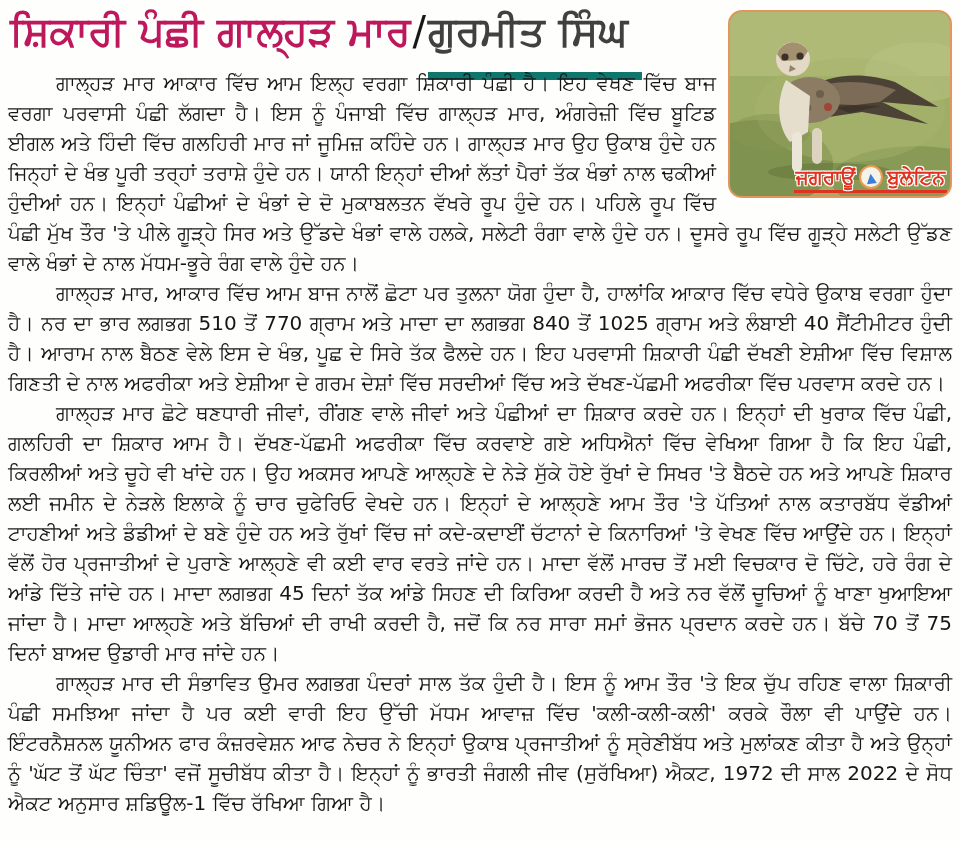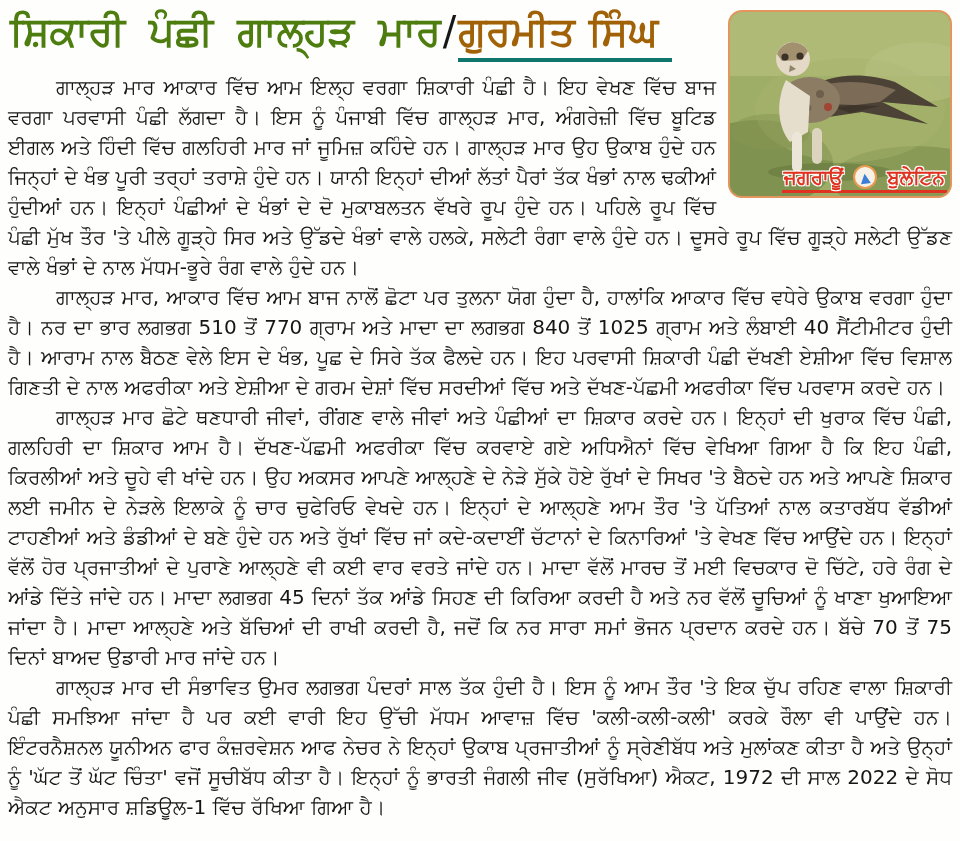--- a/index.html
+++ b/index.html
@@ -21,21 +21,21 @@
     border:2px solid #e2955c;
     border-radius:14px;
     position:relative;
     overflow:hidden;
     background:#9fae66;
   }
   .photo-box svg{display:block;width:100%;height:100%;}
   .watermark{
     position:absolute;
     right:3px;bottom:3px;
-    display:flex;align-items:center;gap:10px;
+    display:flex;align-items:center;gap:4px;
     font-weight:bold;
     font-size:20px;
     color:#e03220;
     border-bottom:3px solid #e03220;
     padding:0 2px 1px 2px;
     text-shadow:
       -1px -1px 0 #fff, 1px -1px 0 #fff,
       -1px  1px 0 #fff, 1px  1px 0 #fff;
     white-space:nowrap;
   }
@@ -54,27 +54,27 @@
   }
   
   h1.headline{
     margin:0 0 12px 2px;
     font-size:40px;
     line-height:1.25;
     font-weight:bold;
     letter-spacing:0;
     white-space:nowrap;
   }
-  .headline-main{color:#4d7c0f;font-family:Liberation Mono, monospace;}
+  .headline-main{color:#be185d;}
   .headline-sep{color:#161616;font-weight:normal;padding:0 2px;}
   .headline-author{
-    color:#a16207;
-    border-bottom:4px solid #0f766e;
+    color:#404040;
+    border-bottom:8px solid #0f766e;
     padding-right:14px;
-    padding-bottom:4px;
+    padding-bottom:18px;
   }
   
   .body-para{
     margin:0;
     font-size:20px;
     line-height:30px;
     text-align:justify;
     text-indent:48px;
     color:#161616;
   }

